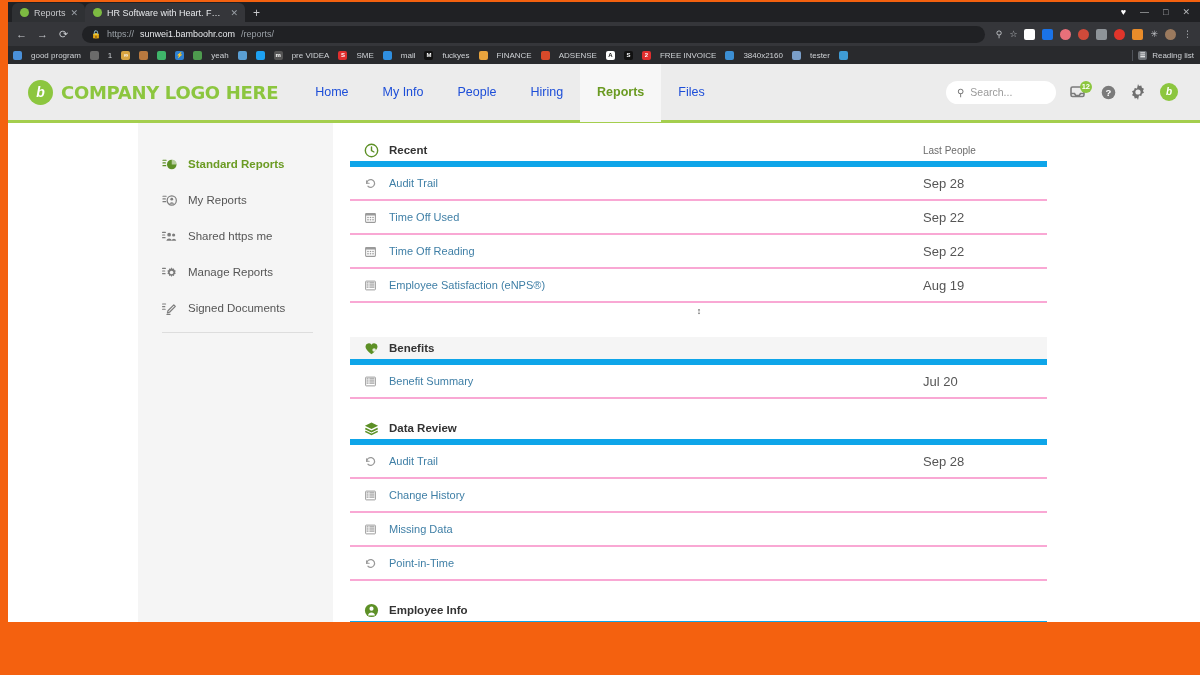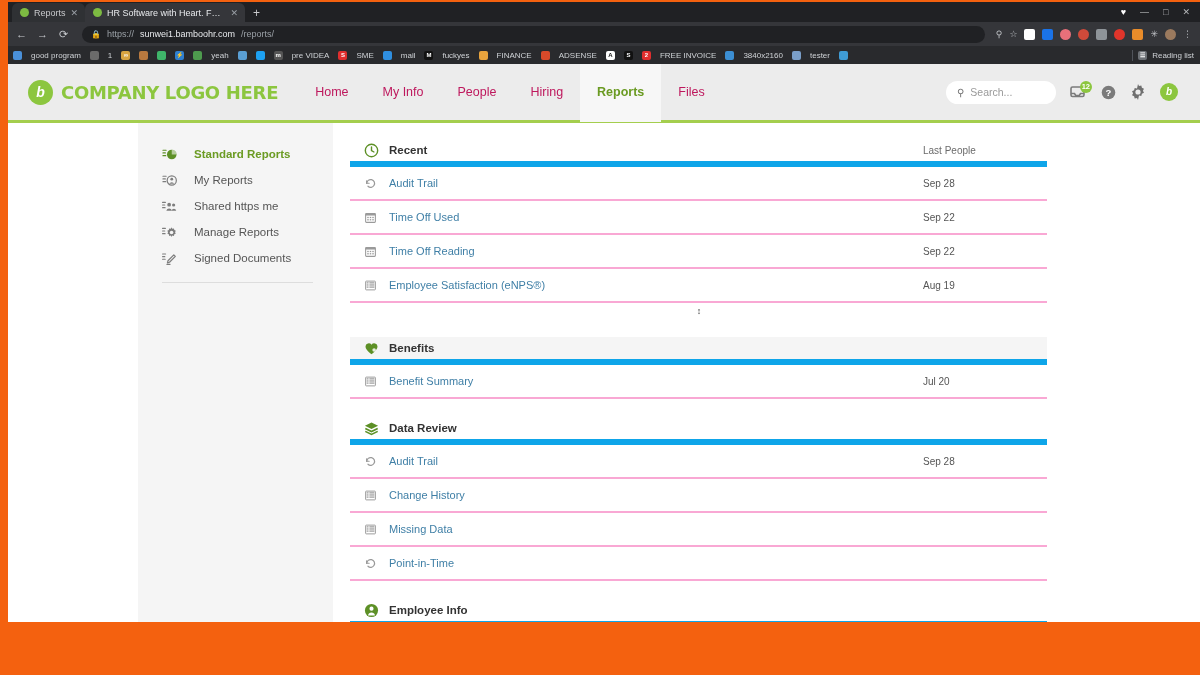--- a/index.html
+++ b/index.html
@@ -89,21 +89,21 @@
     display: flex; align-items: center; justify-content: center;
     color: #fff; font-size: 14px; font-weight: bold; font-style: italic; line-height: 1;
   }
   .logo-text {
     font-family: "DejaVu Sans", sans-serif;
     color: #8cc63f; font-size: 18px; font-weight: bold; letter-spacing: -0.3px;
   }
   .nav-items { display: flex; align-items: center; height: 59px; margin-left: 20px; }
   .nav-item {
     height: 59px; display: flex; align-items: center; padding: 0 17px;
-    font-size: 12.5px; color: #be185d;
+    font-size: 12.5px; color: #1d4ed8;
   }
   .nav-item.active { background: #f7f7f7; color: #6b9b23; font-weight: bold; }
   .nav-right {
     margin-left: auto; display: flex; align-items: center; gap: 14px; padding-right: 22px;
   }
   .searchbox {
     width: 110px; height: 23px; background: #ffffff; border-radius: 12px;
     display: flex; align-items: center; gap: 6px; padding: 0 11px;
     font-size: 10.5px; color: #999999;
   }
@@ -119,22 +119,22 @@
     display: flex; align-items: center; justify-content: center;
     color: #fff; font-size: 10px; font-weight: bold; font-style: italic; line-height: 1;
   }
 
   
   .page-body { display: flex; height: 547px; background: #ffffff; }
   .gutter-left { width: 130px; background: #ffffff; flex: none; }
   .content-wrap { flex: 1; background: #ffffff; display: flex; }
   .sidebar { width: 195px; flex: none; padding: 18px 0 0 0; background: #f5f5f5; }
   .side-item {
-    display: flex; align-items: center; gap: 16px;
-    padding: 6px 12px 6px 24px; font-size: 11.5px; color: #555555;
+    display: flex; align-items: center; gap: 10px;
+    padding: 6px 12px 6px 24px; font-size: 11.5px; color: #555555; margin-top: 10px;
   }
   .side-item.active { color: #6b9b23; font-weight: bold; }
   .side-ic { width: 16px; height: 14px; flex: none; display: block; }
   .side-divider { height: 1px; background: #dddddd; margin: 11px 20px 0 24px; }
 
   .main { flex: 1; padding: 16px 13px 0 17px; background: #ffffff; }
   .card { width: 697px; background: #fff; }
 
   .sect-head {
     display: flex; align-items: center; height: 28px;
@@ -145,21 +145,21 @@
   .sect-ic { width: 15px; height: 15px; margin-right: 10px; flex: none; display: block; }
   .sect-title { font-size: 11.5px; color: #333333; font-weight: bold; flex: 1; }
   .sect-meta { font-size: 10px; color: #6b6b6b; width: 110px; }
 
   .row {
     display: flex; align-items: center; height: 34px;
     border-bottom: 2px solid #f9a8d4; padding: 0 14px;
   }
   .row-ic { width: 14px; height: 14px; margin-right: 11px; flex: none; display: block; }
   .row-label { font-size: 11px; color: #3f7fa6; flex: 1; }
-  .row-date { font-size: 10px; color: #555555; width: 110px; }
+  .row-date { font-size: 13px; color: #555555; width: 110px; }
 
   .collapse-ctl {
     display: flex; align-items: center; justify-content: center;
     height: 16px; color: #3a3a3a; font-size: 9px; letter-spacing: -1px;
   }
   .gap { height: 18px; }
 </style>
 </head>
 <body>
 

